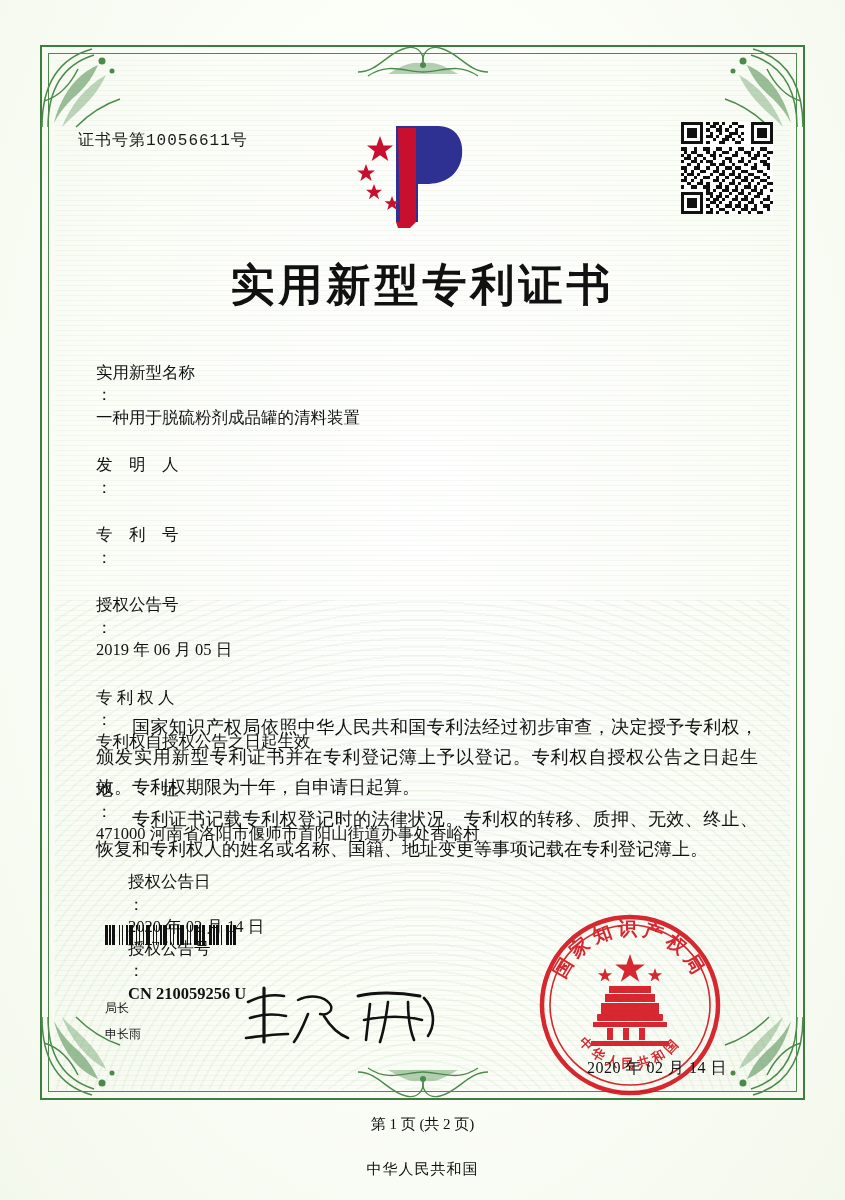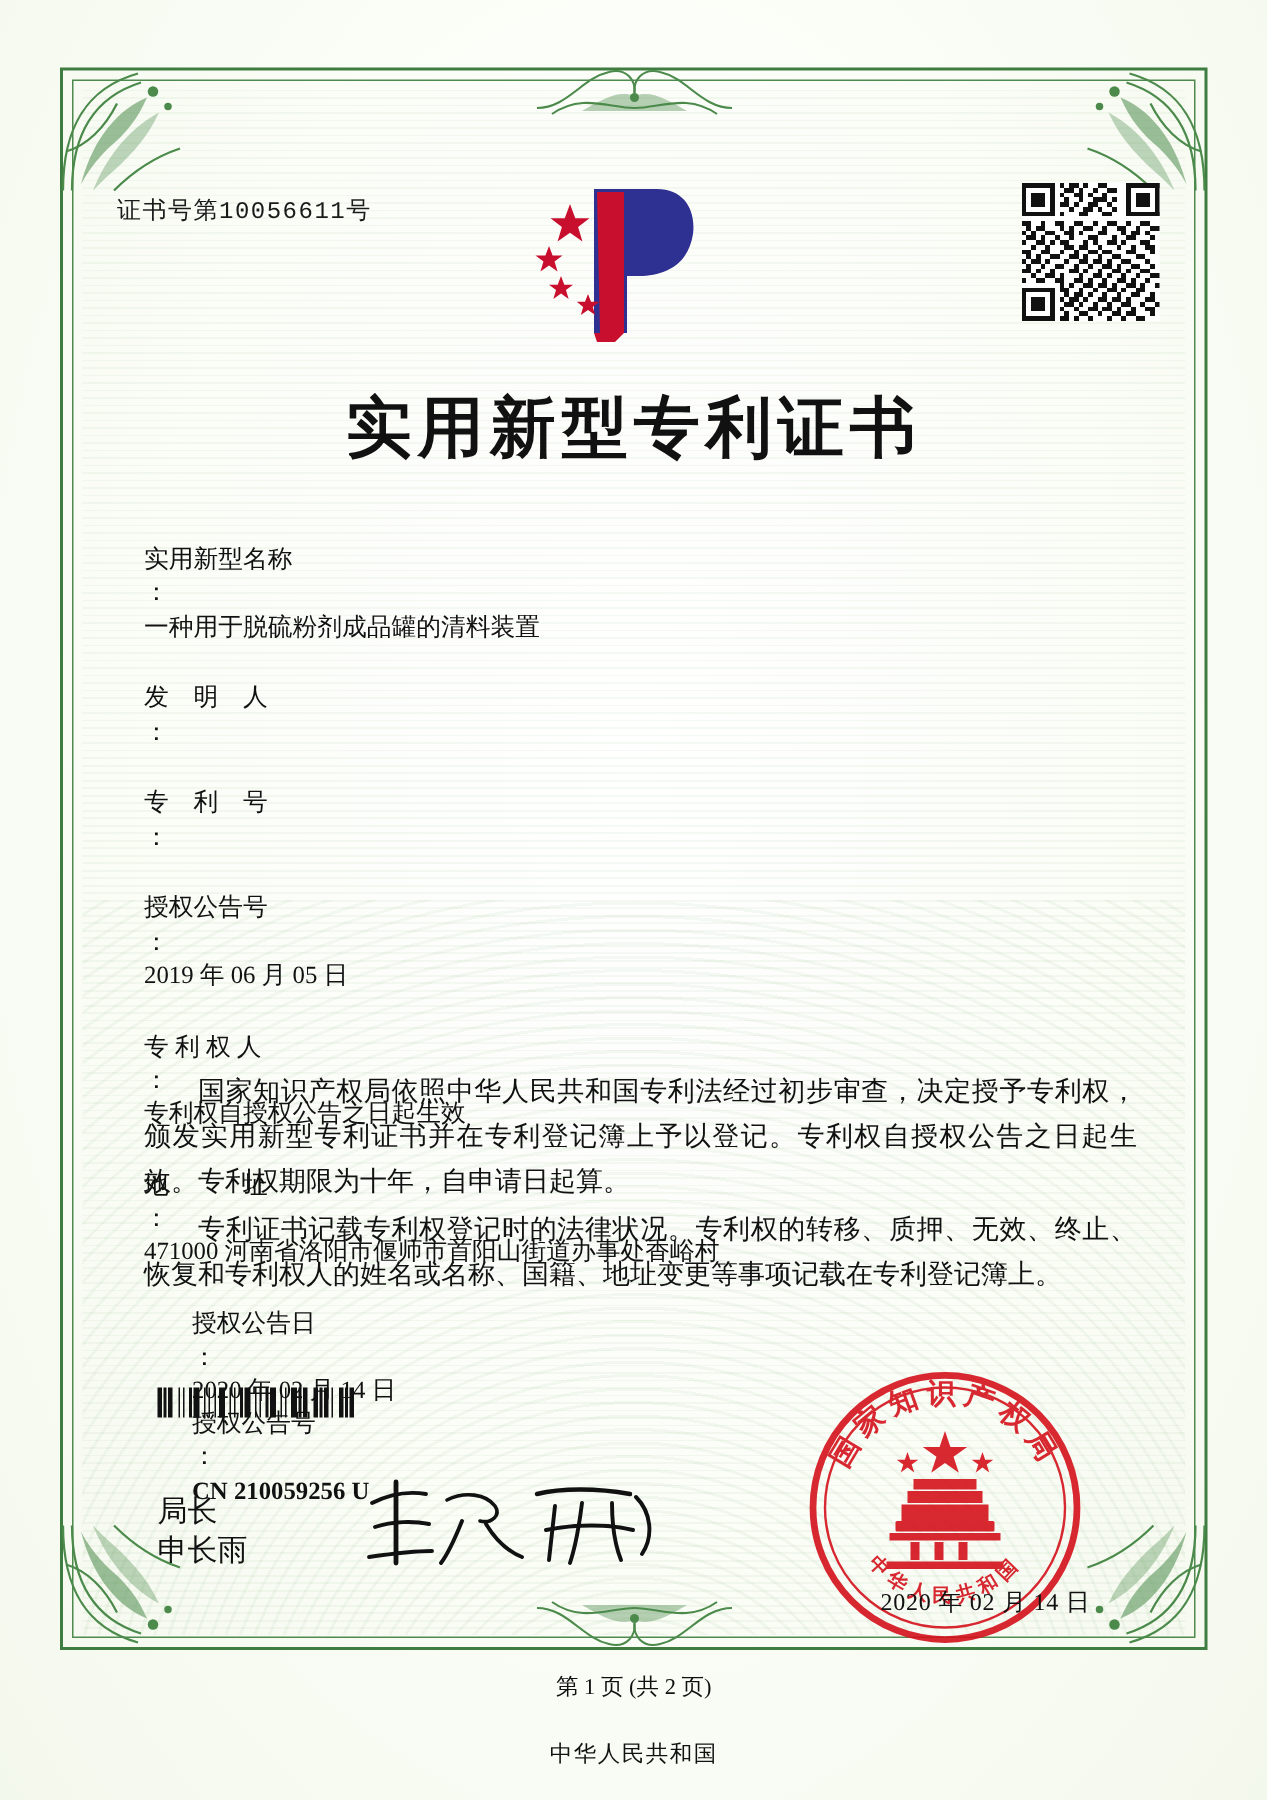--- a/index.html
+++ b/index.html
@@ -170,21 +170,21 @@
     height: 20px;
     background: #111;
     vertical-align: top;
   }
 
   
   .sig-labels {
     position: absolute;
     left: 105px;
     top: 995px;
-    font-size: 20px;
+    font-size: 12px;
     line-height: 26px;
     color: #111;
   }
   .signature {
     position: absolute;
     left: 238px;
     top: 980px;
     width: 210px;
     height: 70px;
   }

